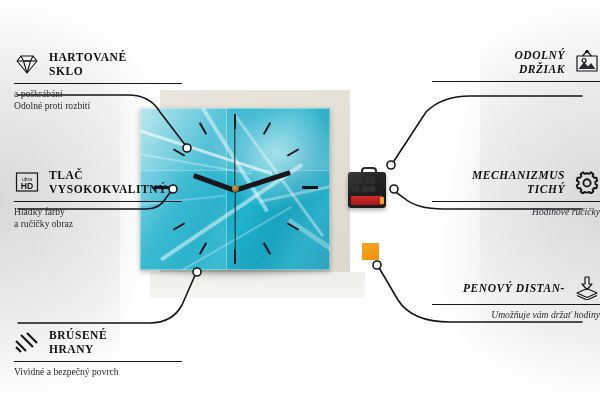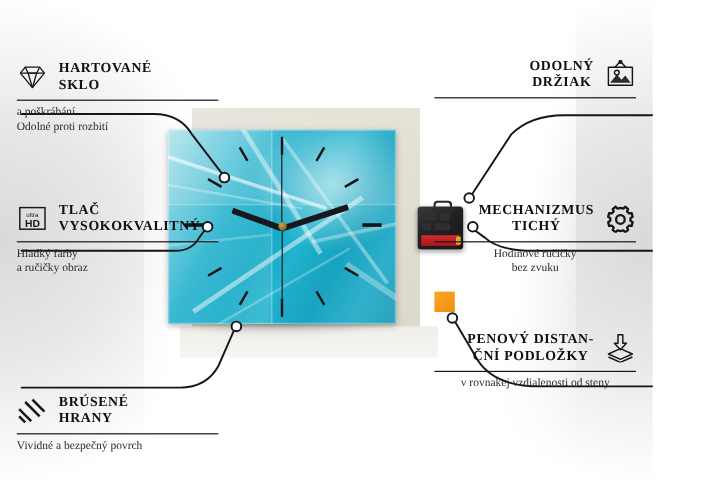--- a/index.html
+++ b/index.html
@@ -1,21 +1,21 @@
 <!DOCTYPE html>
 <html><head>
 <meta charset="utf-8">
 <style>
   html,body{margin:0;padding:0;}
   body{
     width:600px;height:400px;overflow:hidden;
     font-family:"Liberation Serif",serif;
     background:#ffffff;
   }
-  #root{position:relative;width:544px;height:400px;overflow:hidden;}
+  #root{position:relative;width:600px;height:400px;overflow:hidden;}
 
   
   .bg-base{position:absolute;inset:0;background:#ffffff;}
   .bg-vig-l{position:absolute;left:0;top:0;width:200px;height:400px;
     background:radial-gradient(ellipse at 0% 50%, #d9d9d9 0%, #e8e8e8 35%, rgba(255,255,255,0) 72%);}
   .bg-vig-r{position:absolute;right:0;top:0;width:200px;height:400px;
     background:radial-gradient(ellipse at 100% 50%, #d9d9d9 0%, #e8e8e8 35%, rgba(255,255,255,0) 72%);}
   .bg-sheen{position:absolute;left:120px;top:0;width:360px;height:400px;
     background:linear-gradient(100deg, rgba(255,255,255,0) 0%, #ffffff 18%, #ffffff 82%, rgba(255,255,255,0) 100%);}
   .backdrop{
@@ -90,21 +90,21 @@
     background:linear-gradient(150deg,#f7a824 0%,#ef8f0d 100%);
     box-shadow:3px 3px 0 rgba(255,255,255,.75);
   }
 
   
   .wires{position:absolute;left:0;top:0;width:600px;height:400px;pointer-events:none;}
 
   
   .feat{position:absolute;width:168px;}
   .feat.left{left:14px;text-align:left;}
-  .feat.right{right:14px;text-align:center;}
+  .feat.right{right:0;text-align:right;font-style:italic;}
   .feat-head{display:flex;align-items:center;gap:9px;}
   .feat.right .feat-head{flex-direction:row-reverse;}
   .feat-title{
     font-family:"Liberation Serif",serif;
     font-weight:700;font-size:11.5px;letter-spacing:.55px;
     color:#101014;line-height:1.24;text-transform:uppercase;
   }
   .feat-rule{height:1px;background:#15151a;margin:4px 0 4px 0;}
   .feat-desc{
     font-family:"Liberation Serif",serif;
@@ -300,37 +300,35 @@
         </g>
       </svg>
       <div class="feat-title">
         <div>MECHANIZMUS</div>
         <div>TICHÝ</div>
       </div>
     </div>
     <div class="feat-rule"></div>
     <div class="feat-desc">
       <div>Hodinové ručičky</div>
-      <div>bez zvuku</div>
     </div>
   </div>
 
   <div class="feat right p6">
     <div class="feat-head">
       <svg class="ico" viewBox="0 0 26 24">
         <g fill="none" stroke="#15151a" stroke-width="1.2" stroke-linejoin="round">
           <path d="M11,1 L15,1 L15,8 L18,8 L13,13.5 L8,8 L11,8 Z"></path>
           <path d="M13,12.5 L23,17 L13,21.5 L3,17 Z"></path>
           <path d="M3,19.5 L13,24 L23,19.5"></path>
         </g>
       </svg>
       <div class="feat-title">
         <div>PENOVÝ DISTAN-</div>
-        <div>ČNÍ PODLOŽKY</div>
-      </div>
-    </div>
-    <div class="feat-rule"></div>
-    <div class="feat-desc">
-      <div>v rovnakej vzdialenosti od steny</div>
+      </div>
+    </div>
+    <div class="feat-rule"></div>
+    <div class="feat-desc">
+      <div>Umožňuje vám držať hodiny</div>
     </div>
   </div>
 
 </div>
 
 </body></html>

